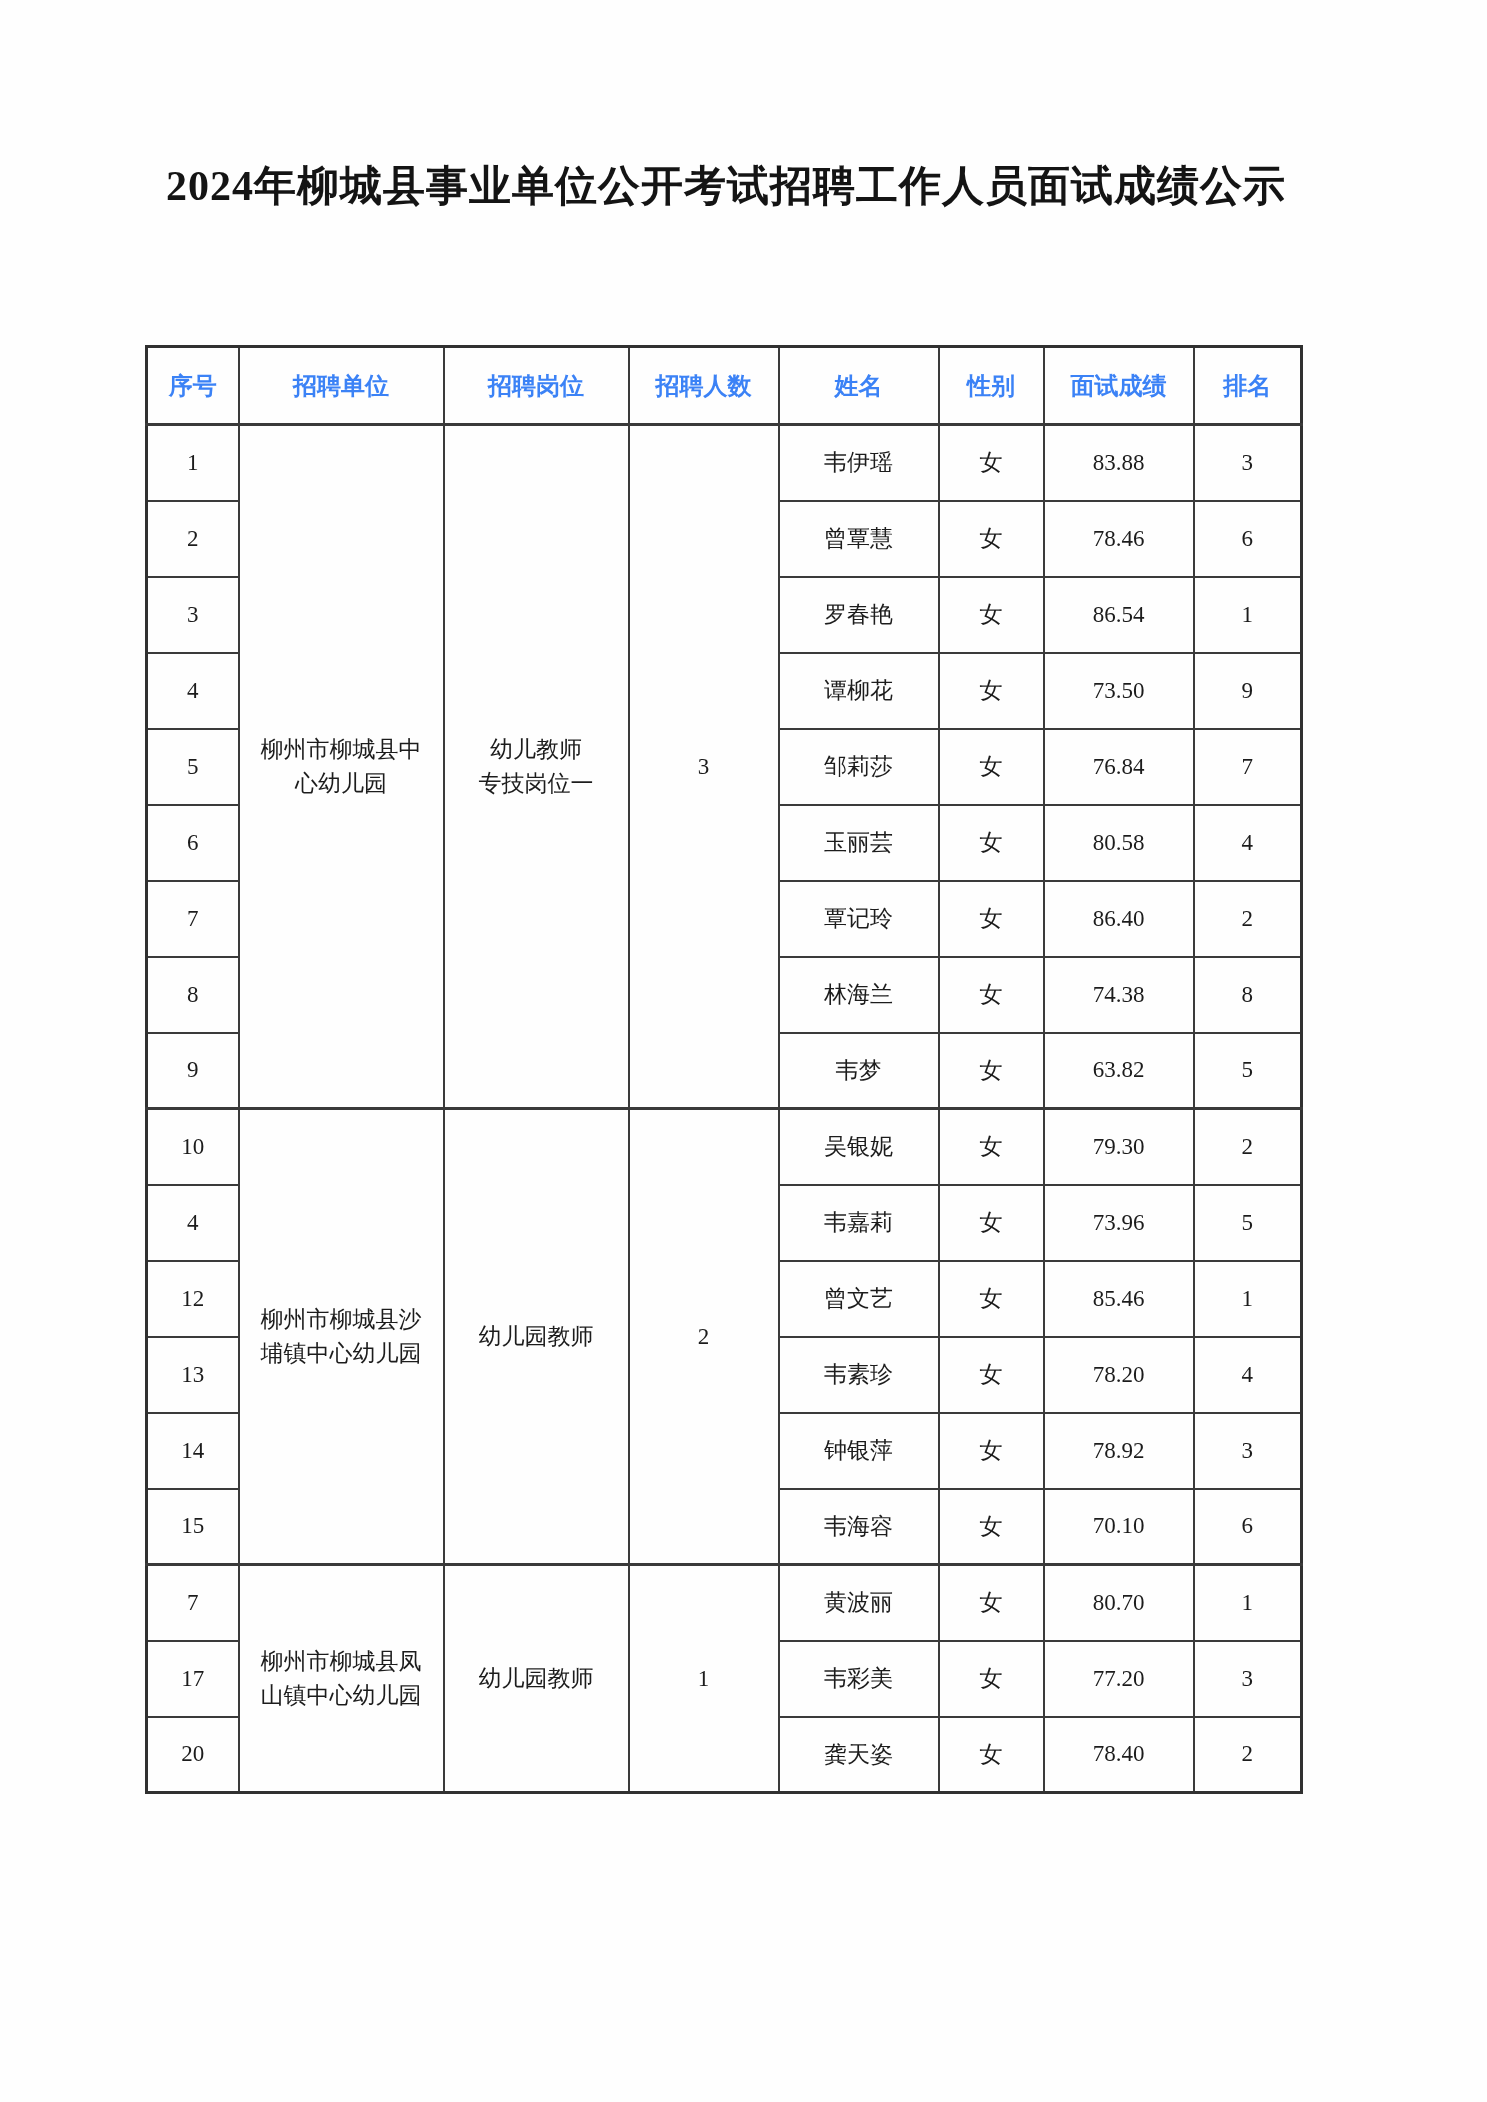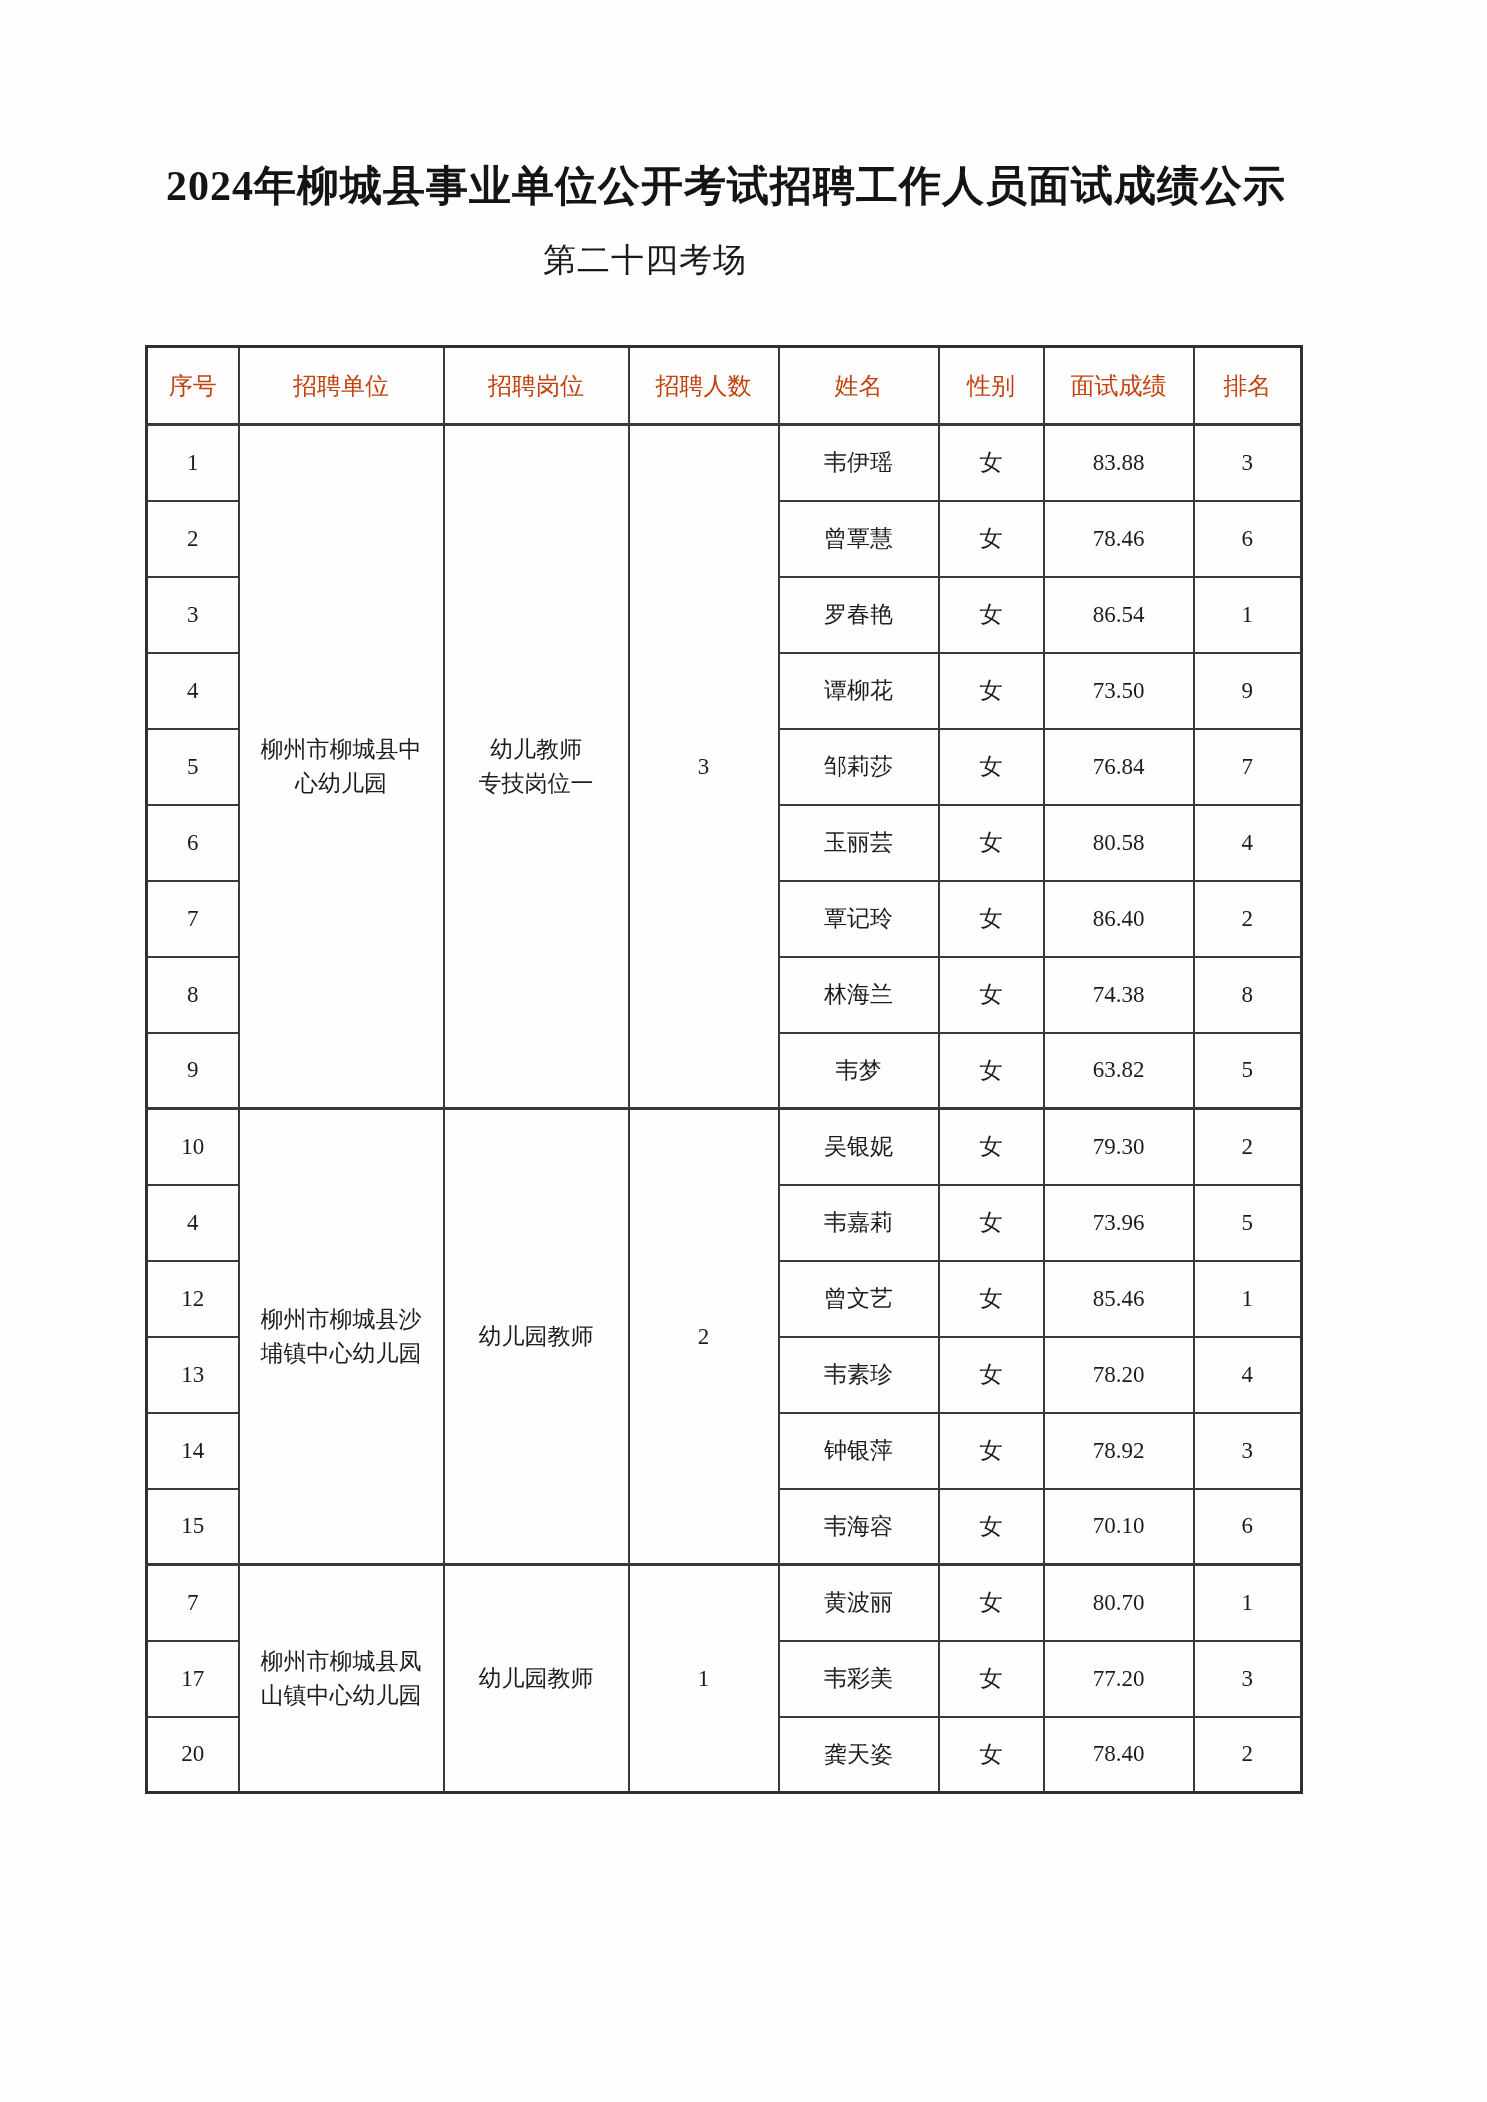--- a/index.html
+++ b/index.html
@@ -71,22 +71,22 @@
     border: 2px solid #3a3a3a;
     text-align: center;
     vertical-align: middle;
     padding: 2px 4px;
     background: #fefefe;
   }
   table.results { border: 3px solid #303030; }
   table.results thead tr { height: 78px; }
   table.results thead th {
     font-size: 24px;
-    font-weight: 400;
-    color: #c2410c;
+    font-weight: 700;
+    color: #3b82f6;
     border-bottom-width: 3px;
     margin-top: 35px;
   }
   table.results tbody tr { height: 76px; }
   table.results tbody td { font-size: 23px; color: #1c1c1c; }
   td.col-seq, td.col-count, td.col-score, td.col-rank {
     font-family: "Liberation Serif", "DejaVu Serif", serif;
     font-size: 24px;
   }
   td.col-unit, td.col-position {
@@ -96,21 +96,20 @@
   }
   tr.group-start td { border-top-width: 3px; }
 </style>
 </head>
 <body>
 
 <div class="sheet">
 
   <div class="doc-title">2024年柳城县事业单位公开考试招聘工作人员面试成绩公示</div>
 
-  <div class="doc-subtitle">第二十四考场</div>
 
 
   <table class="results">
     <colgroup>
       <col class="c-seq">
         <col class="c-unit">
         <col class="c-position">
         <col class="c-count">
       <col class="c-name">
         <col class="c-gender">

